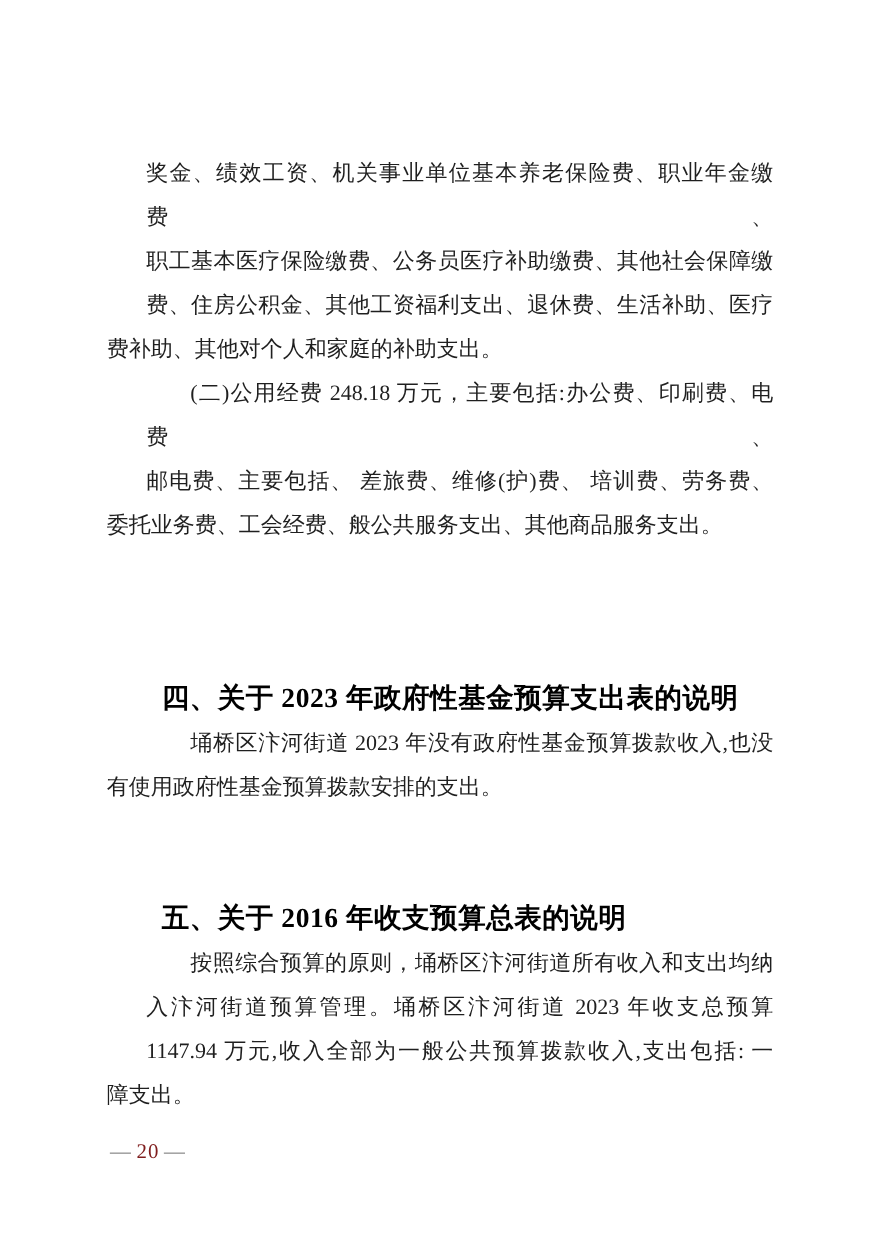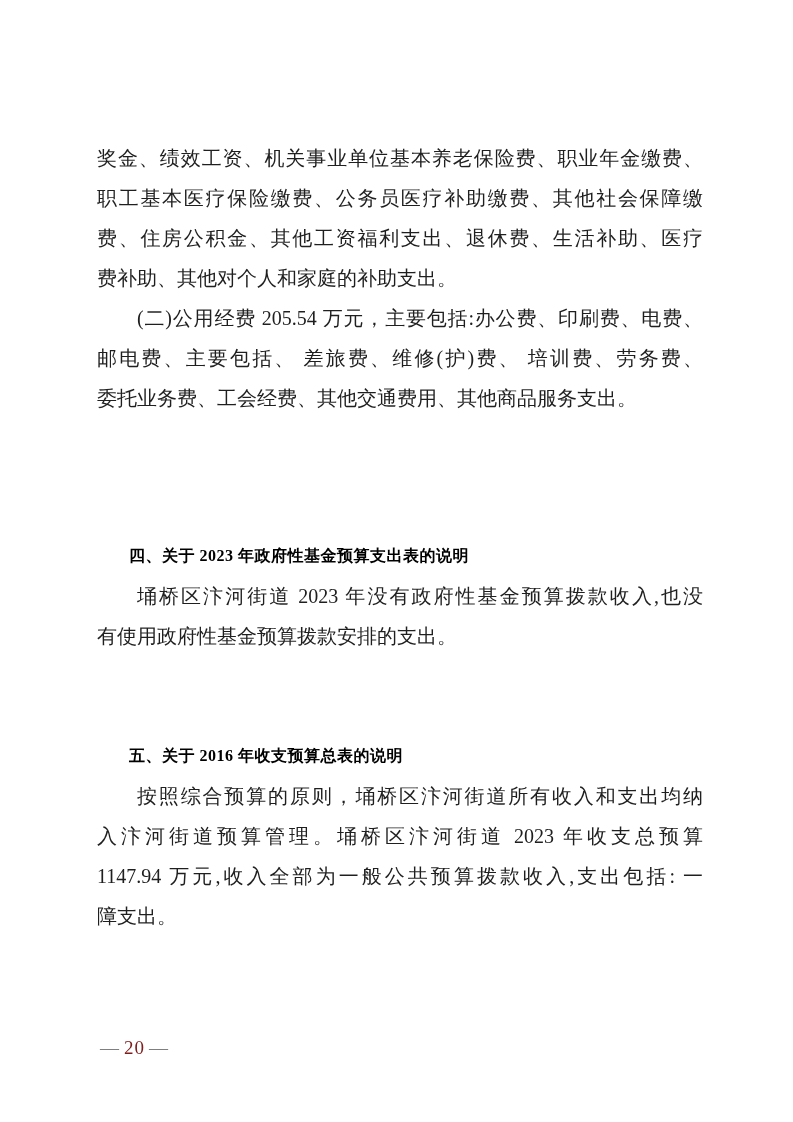--- a/index.html
+++ b/index.html
@@ -28,27 +28,28 @@
     line-height: 40px;
     margin: 0;
     white-space: normal;
     text-align: left;
     color: #1f1f1f;
   }
   
   .j {
     text-align: justify;
     text-align-last: justify;
+    margin-left: 36px;
   }
   
   .ind {
     text-indent: 2em;
   }
   .heading {
-    font-size: 16px;
+    font-size: 25px;
     line-height: 40px;
     font-weight: bold;
     color: #000000;
     margin: 0;
     text-indent: 2em;
     text-align: left;
     letter-spacing: 0.5px;
   }
   .gap-before-s4 { margin-top: 118px; }
   .gap-before-s5 { margin-top: 80px; }
@@ -73,23 +74,23 @@
 <body>
 
 <div class="page">
   <div class="content">
 
     <p class="line j">奖金、绩效工资、机关事业单位基本养老保险费、职业年金缴费、</p>
     <p class="line j">职工基本医疗保险缴费、公务员医疗补助缴费、其他社会保障缴</p>
     <p class="line j">费、住房公积金、其他工资福利支出、退休费、生活补助、医疗</p>
     <p class="line">费补助、其他对个人和家庭的补助支出。</p>
 
-    <p class="line j ind">(二)公用经费 205.54 万元，主要包括:办公费、印刷费、电费、</p>
+    <p class="line j ind">(二)公用经费 248.18 万元，主要包括:办公费、印刷费、电费、</p>
     <p class="line j">邮电费、主要包括、 差旅费、维修(护)费、 培训费、劳务费、</p>
-    <p class="line">委托业务费、工会经费、其他交通费用、其他商品服务支出。</p>
+    <p class="line">委托业务费、工会经费、般公共服务支出、其他商品服务支出。</p>
 
     <p class="heading gap-before-s4">四、关于 2023 年政府性基金预算支出表的说明</p>
     <p class="line j ind">埇桥区汴河街道 2023 年没有政府性基金预算拨款收入,也没</p>
     <p class="line">有使用政府性基金预算拨款安排的支出。</p>
 
     <p class="heading gap-before-s5">五、关于 2016 年收支预算总表的说明</p>
     <p class="line j ind">按照综合预算的原则，埇桥区汴河街道所有收入和支出均纳</p>
     <p class="line j">入汴河街道预算管理。埇桥区汴河街道 2023 年收支总预算</p>
     <p class="line j">1147.94 万元,收入全部为一般公共预算拨款收入,支出包括: 一</p>
     <p class="line">障支出。</p>

